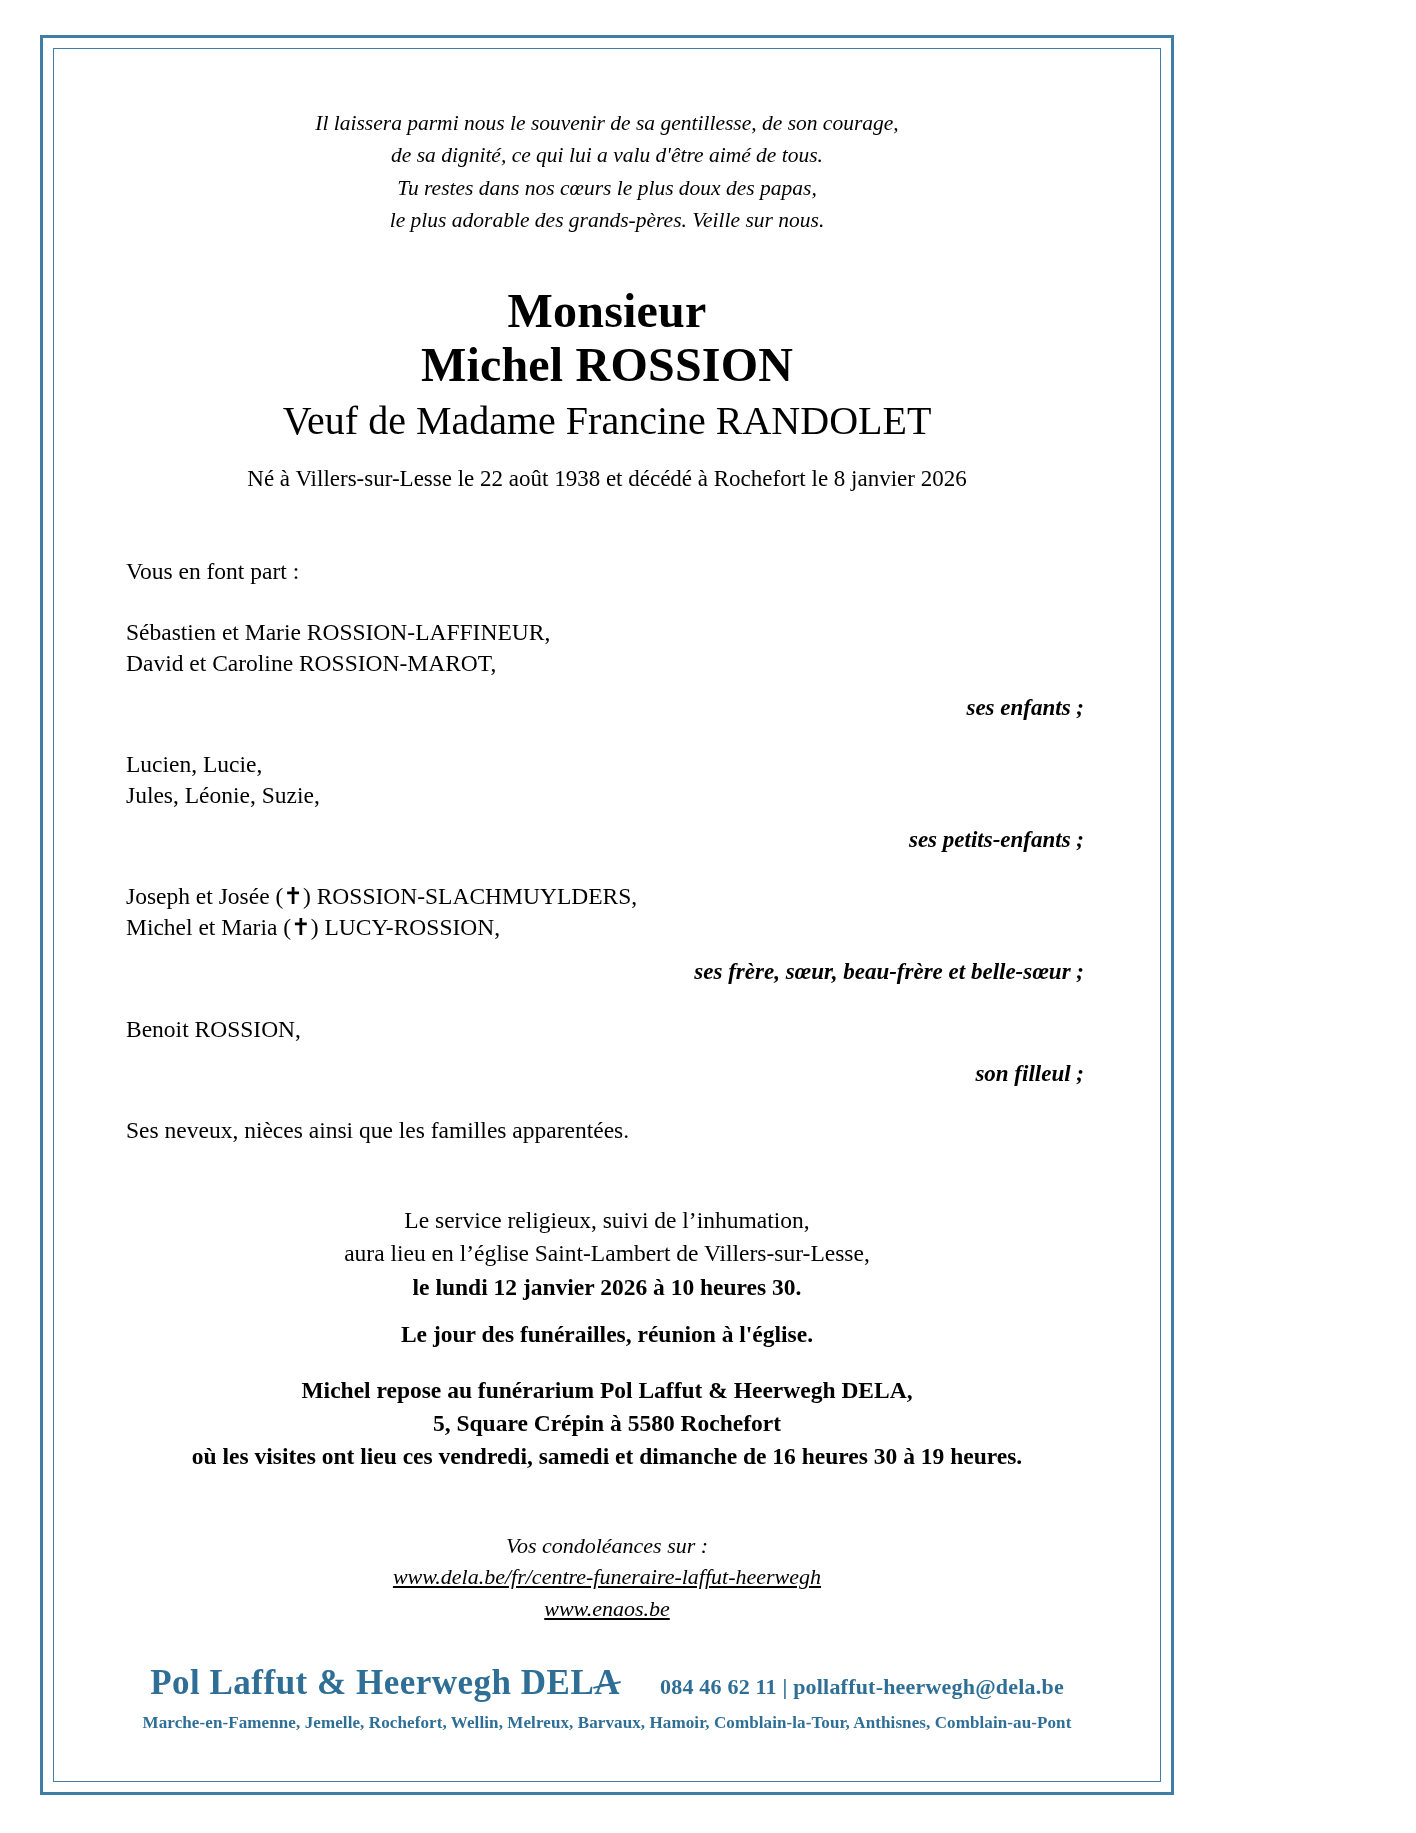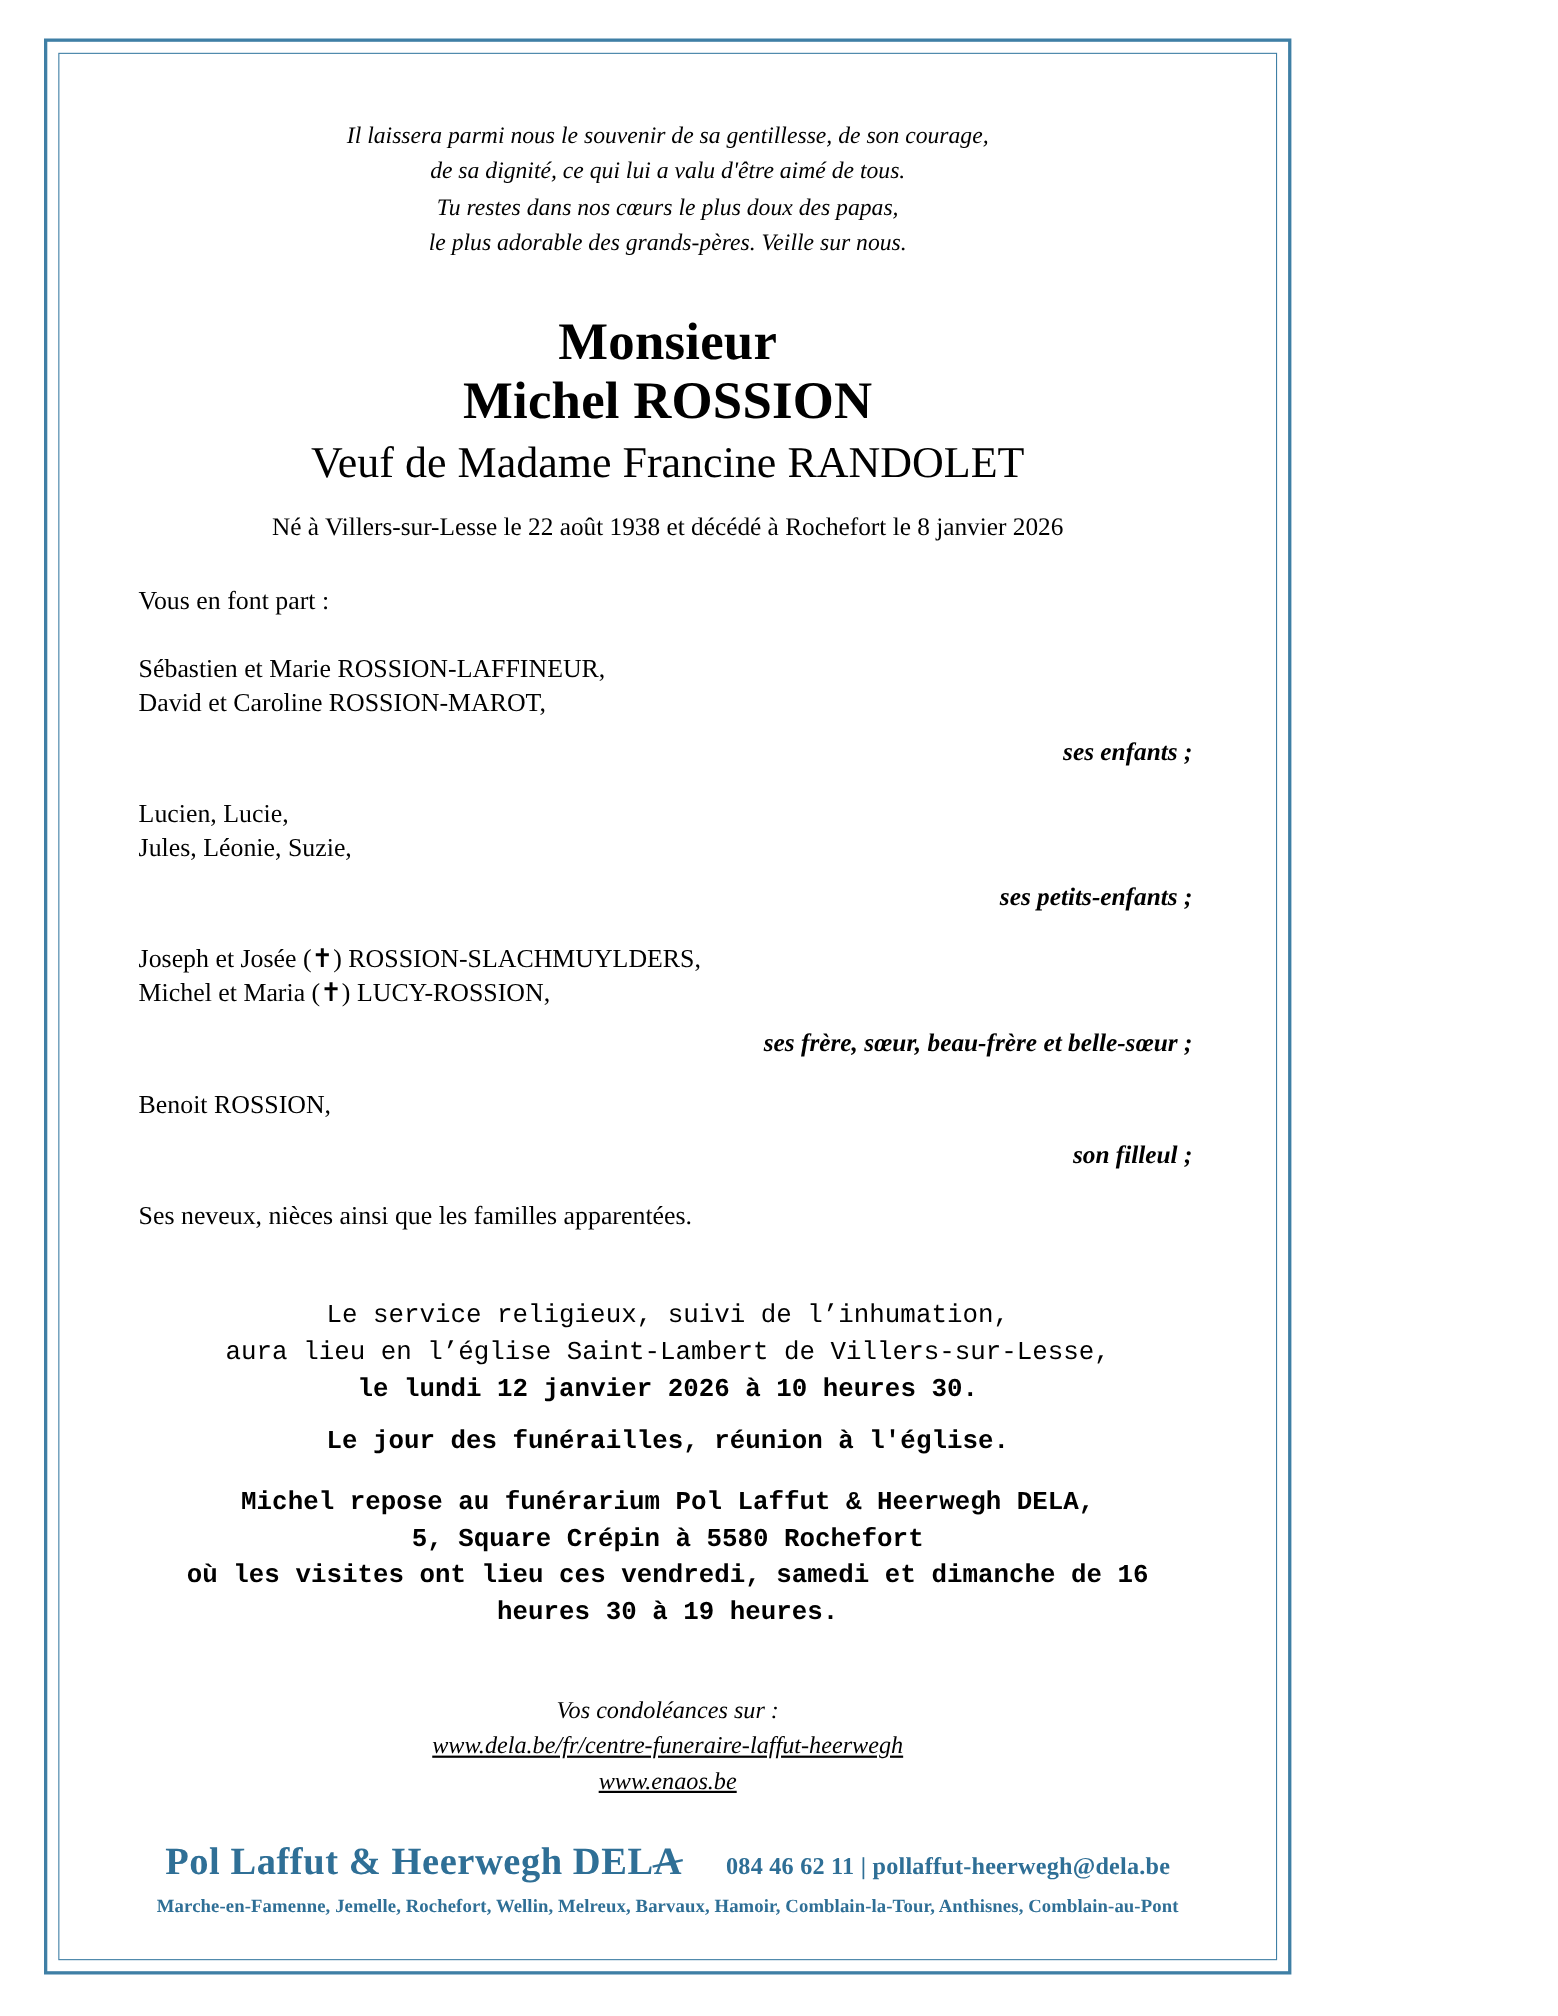--- a/index.html
+++ b/index.html
@@ -73,21 +73,21 @@
     font-weight: normal;
   }
   .dates {
     text-align: center;
     font-size: 23px;
     margin-top: 20px;
   }
 
   
   .family {
-    margin-top: 40px;
+    margin-top: 64px;
     font-size: 23.5px;
     line-height: 1.32;
   }
   .fam-intro { margin-bottom: 30px; }
   .fam-group { margin-bottom: 4px; }
   .fam-line { white-space: nowrap; }
   .fam-role {
     text-align: right;
     font-style: italic;
     font-weight: bold;
@@ -97,21 +97,20 @@
     padding-right: 4px;
   }
   .fam-last { margin-top: 2px; }
 
   
   .ceremony {
     margin-top: 58px;
     text-align: center;
     font-size: 23.5px;
     line-height: 1.42;
-    font-family: Liberation Mono, monospace;
   }
   .ceremony .b { font-weight: bold; }
   .gap-sm { height: 14px; }
   .gap-md { height: 22px; }
 
   
   .condolences {
     margin-top: 56px;
     text-align: center;
     font-style: italic;

